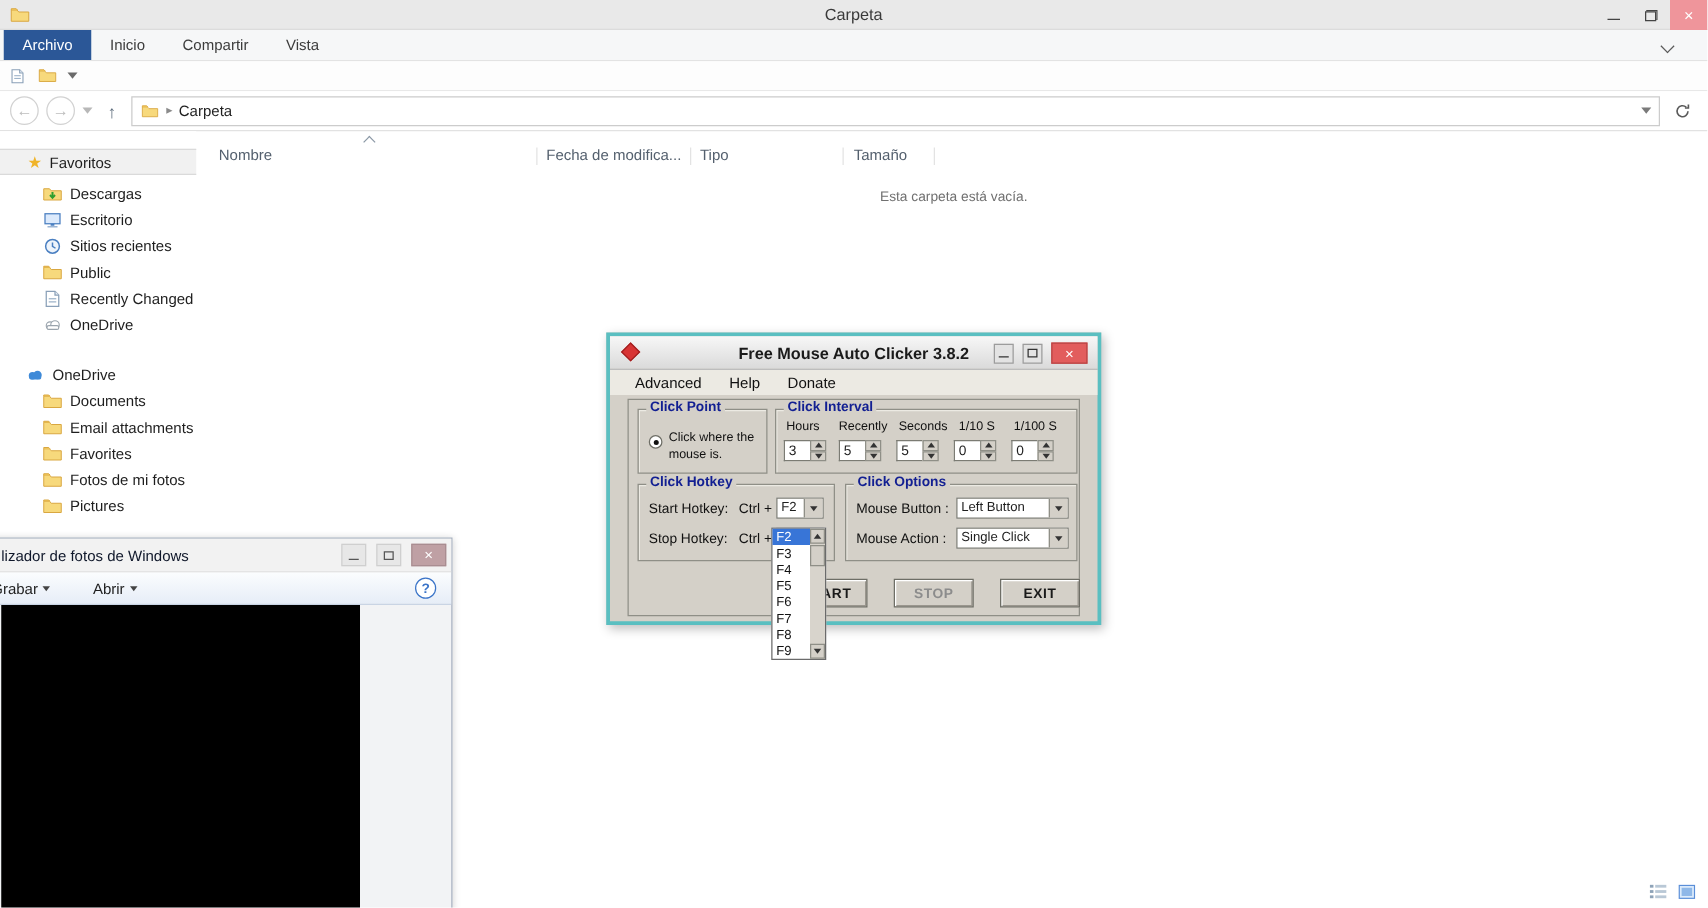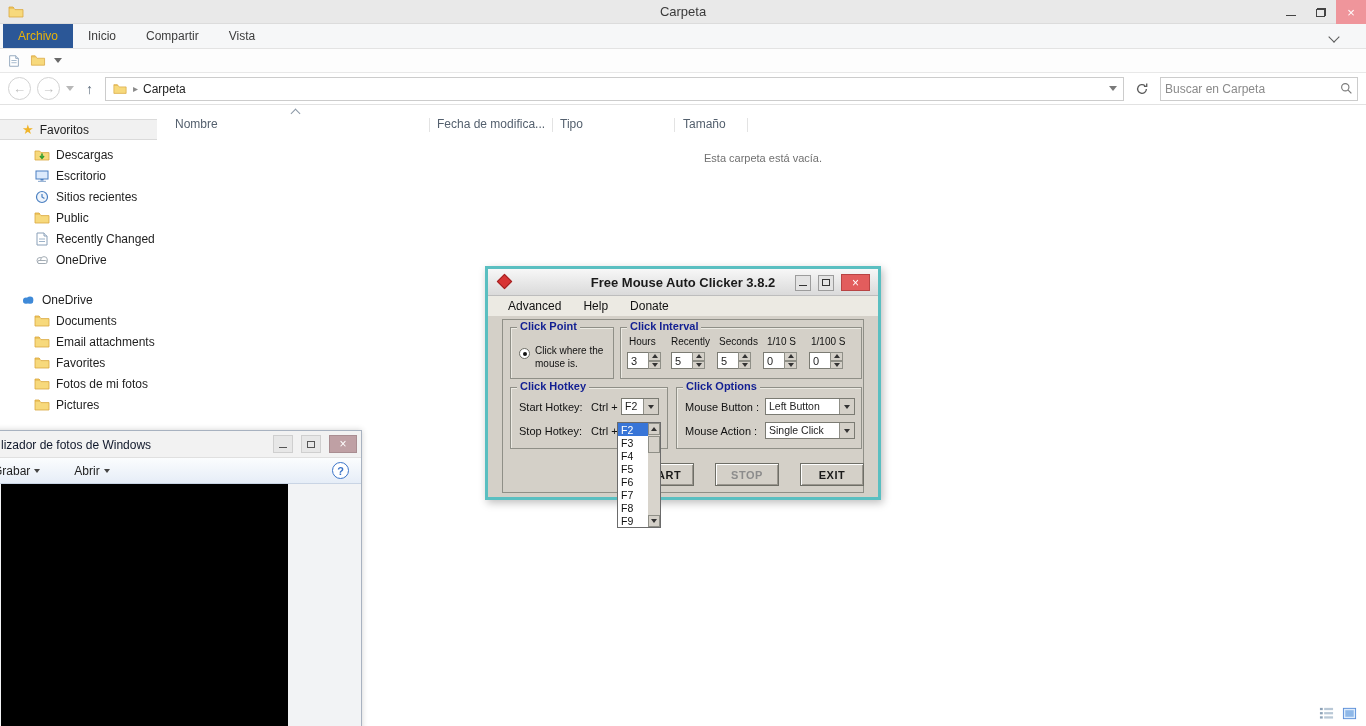--- a/index.html
+++ b/index.html
@@ -12,21 +12,21 @@
   .cap-btns { position:absolute; right:0; top:0; height:24px; display:flex; }
   .cap-btn { width:30px; height:24px; display:flex; align-items:center; justify-content:center; color:#444; font-size:13px; }
   .cap-min-bar { width:10px; height:1px; background:#444; margin-top:6px; }
   .cap-restore { position:relative; width:10px; height:9px; }
   .cap-restore::before { content:""; position:absolute; right:0; top:0; width:7px; height:6px; border:1px solid #444; }
   .cap-restore::after { content:""; position:absolute; left:0; bottom:0; width:7px; height:6px; border:1px solid #444; background:#e9e9e9; }
   .cap-close-red { background:#ef959b; color:#fff; }
 
   #tabrow { position:absolute; left:0; top:24px; width:1366px; height:25px; background:#f6f7f8; border-bottom:1px solid #e3e3e3; display:flex; padding-left:3px; }
   .tab { padding:0 15px; display:flex; align-items:center; font-size:12px; color:#3c3c3c; }
-  .tab.active { background:#2b5797; color:#eab308; }
+  .tab.active { background:#2b5797; color:#ffffff; }
   .ribbon-chevron { position:absolute; right:28px; top:9px; width:8px; height:8px; border-right:1.6px solid #5a5a5a; border-bottom:1.6px solid #5a5a5a; transform:rotate(45deg); }
 
   #qatrow { position:absolute; left:0; top:49px; width:1366px; height:24px; background:#fdfdfd; border-bottom:1px solid #e8e8e8; display:flex; align-items:center; gap:8px; padding-left:6px; }
   .caret-down { width:0; height:0; border-left:4px solid transparent; border-right:4px solid transparent; border-top:5px solid #6a6a6a; }
 
   #navbar { position:absolute; left:0; top:73px; width:1366px; height:32px; background:#fff; border-bottom:1px solid #e2e2e2; display:flex; align-items:center; padding:0 8px; gap:6px; }
   .navcircle { width:23px; height:23px; border-radius:50%; border:1px solid #d2d2d2; color:#bdbdbd; display:flex; align-items:center; justify-content:center; font-size:13px; background:#fff; }
   .upbtn { color:#5a6a7a; font-size:14px; padding:0 6px; }
   #addressbar { flex:1; height:24px; border:1px solid #cccccc; background:#fff; display:flex; align-items:center; padding:0 6px; gap:5px; }
   #addressbar .crumb { font-size:12px; color:#1e1e1e; }
@@ -174,27 +174,20 @@
       <span class="crumb">Carpeta</span>
       <div class="spacer"></div>
       <div class="caret-down" style="border-top-color:#7a7a7a"></div>
     </div>
     <div class="refresh-btn">
       <svg viewBox="0 0 16 16" style="width:14px;height:14px">
           <path d="M13 8 a5 5 0 1 1 -1.6 -3.7" fill="none" stroke="#5a5a5a" stroke-width="1.5"></path>
           <path d="M13.4 1.8 v3.2 h-3.2" fill="none" stroke="#5a5a5a" stroke-width="1.5"></path>
         </svg>
     </div>
-    <div id="searchbox">
-      <input placeholder="Buscar en Carpeta" style="">
-      <svg viewBox="0 0 16 16" style="width:13px;height:13px">
-          <circle cx="6.5" cy="6.5" r="4.5" fill="none" stroke="#7a7a7a" stroke-width="1.4"></circle>
-          <path d="M10 10 L14 14" stroke="#7a7a7a" stroke-width="1.6"></path>
-        </svg>
-    </div>
   </div>
 
   <div id="sidebar">
     <div class="fav-header">
       <span class="star">★</span>
       <span>Favoritos</span>
     </div>
 
     <div class="side-list" style="top:39px">
       <div class="side-item">

